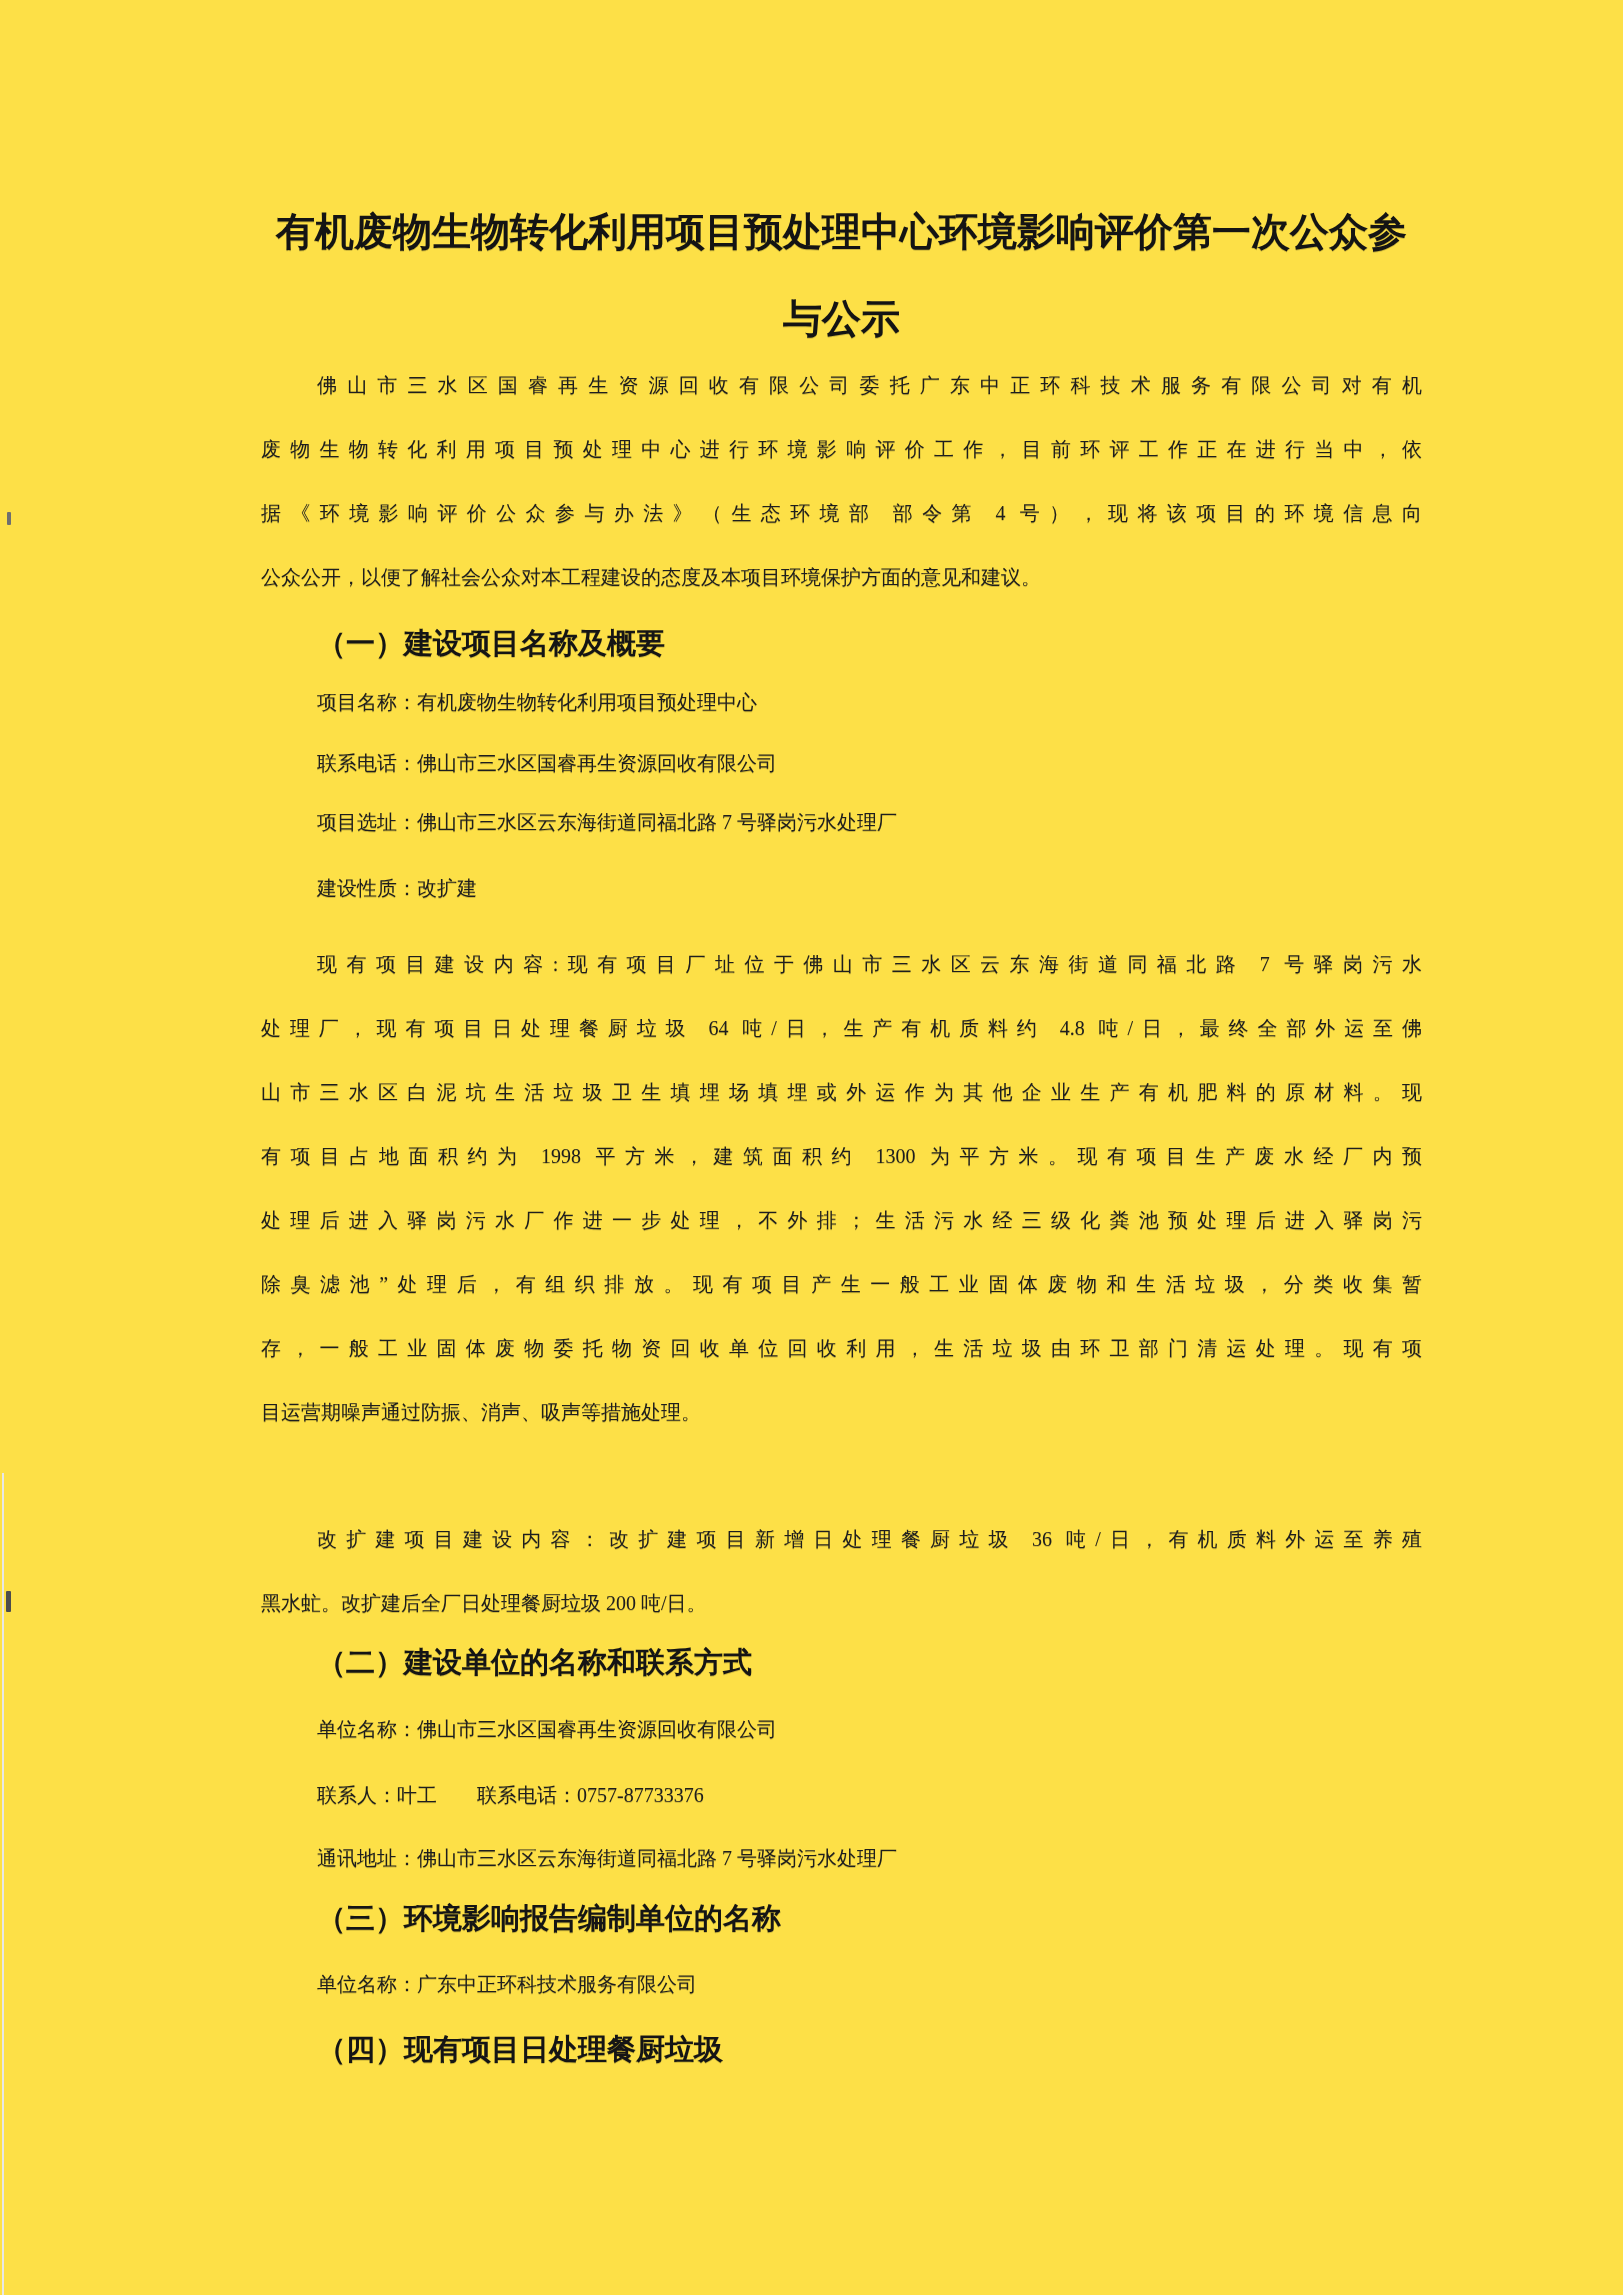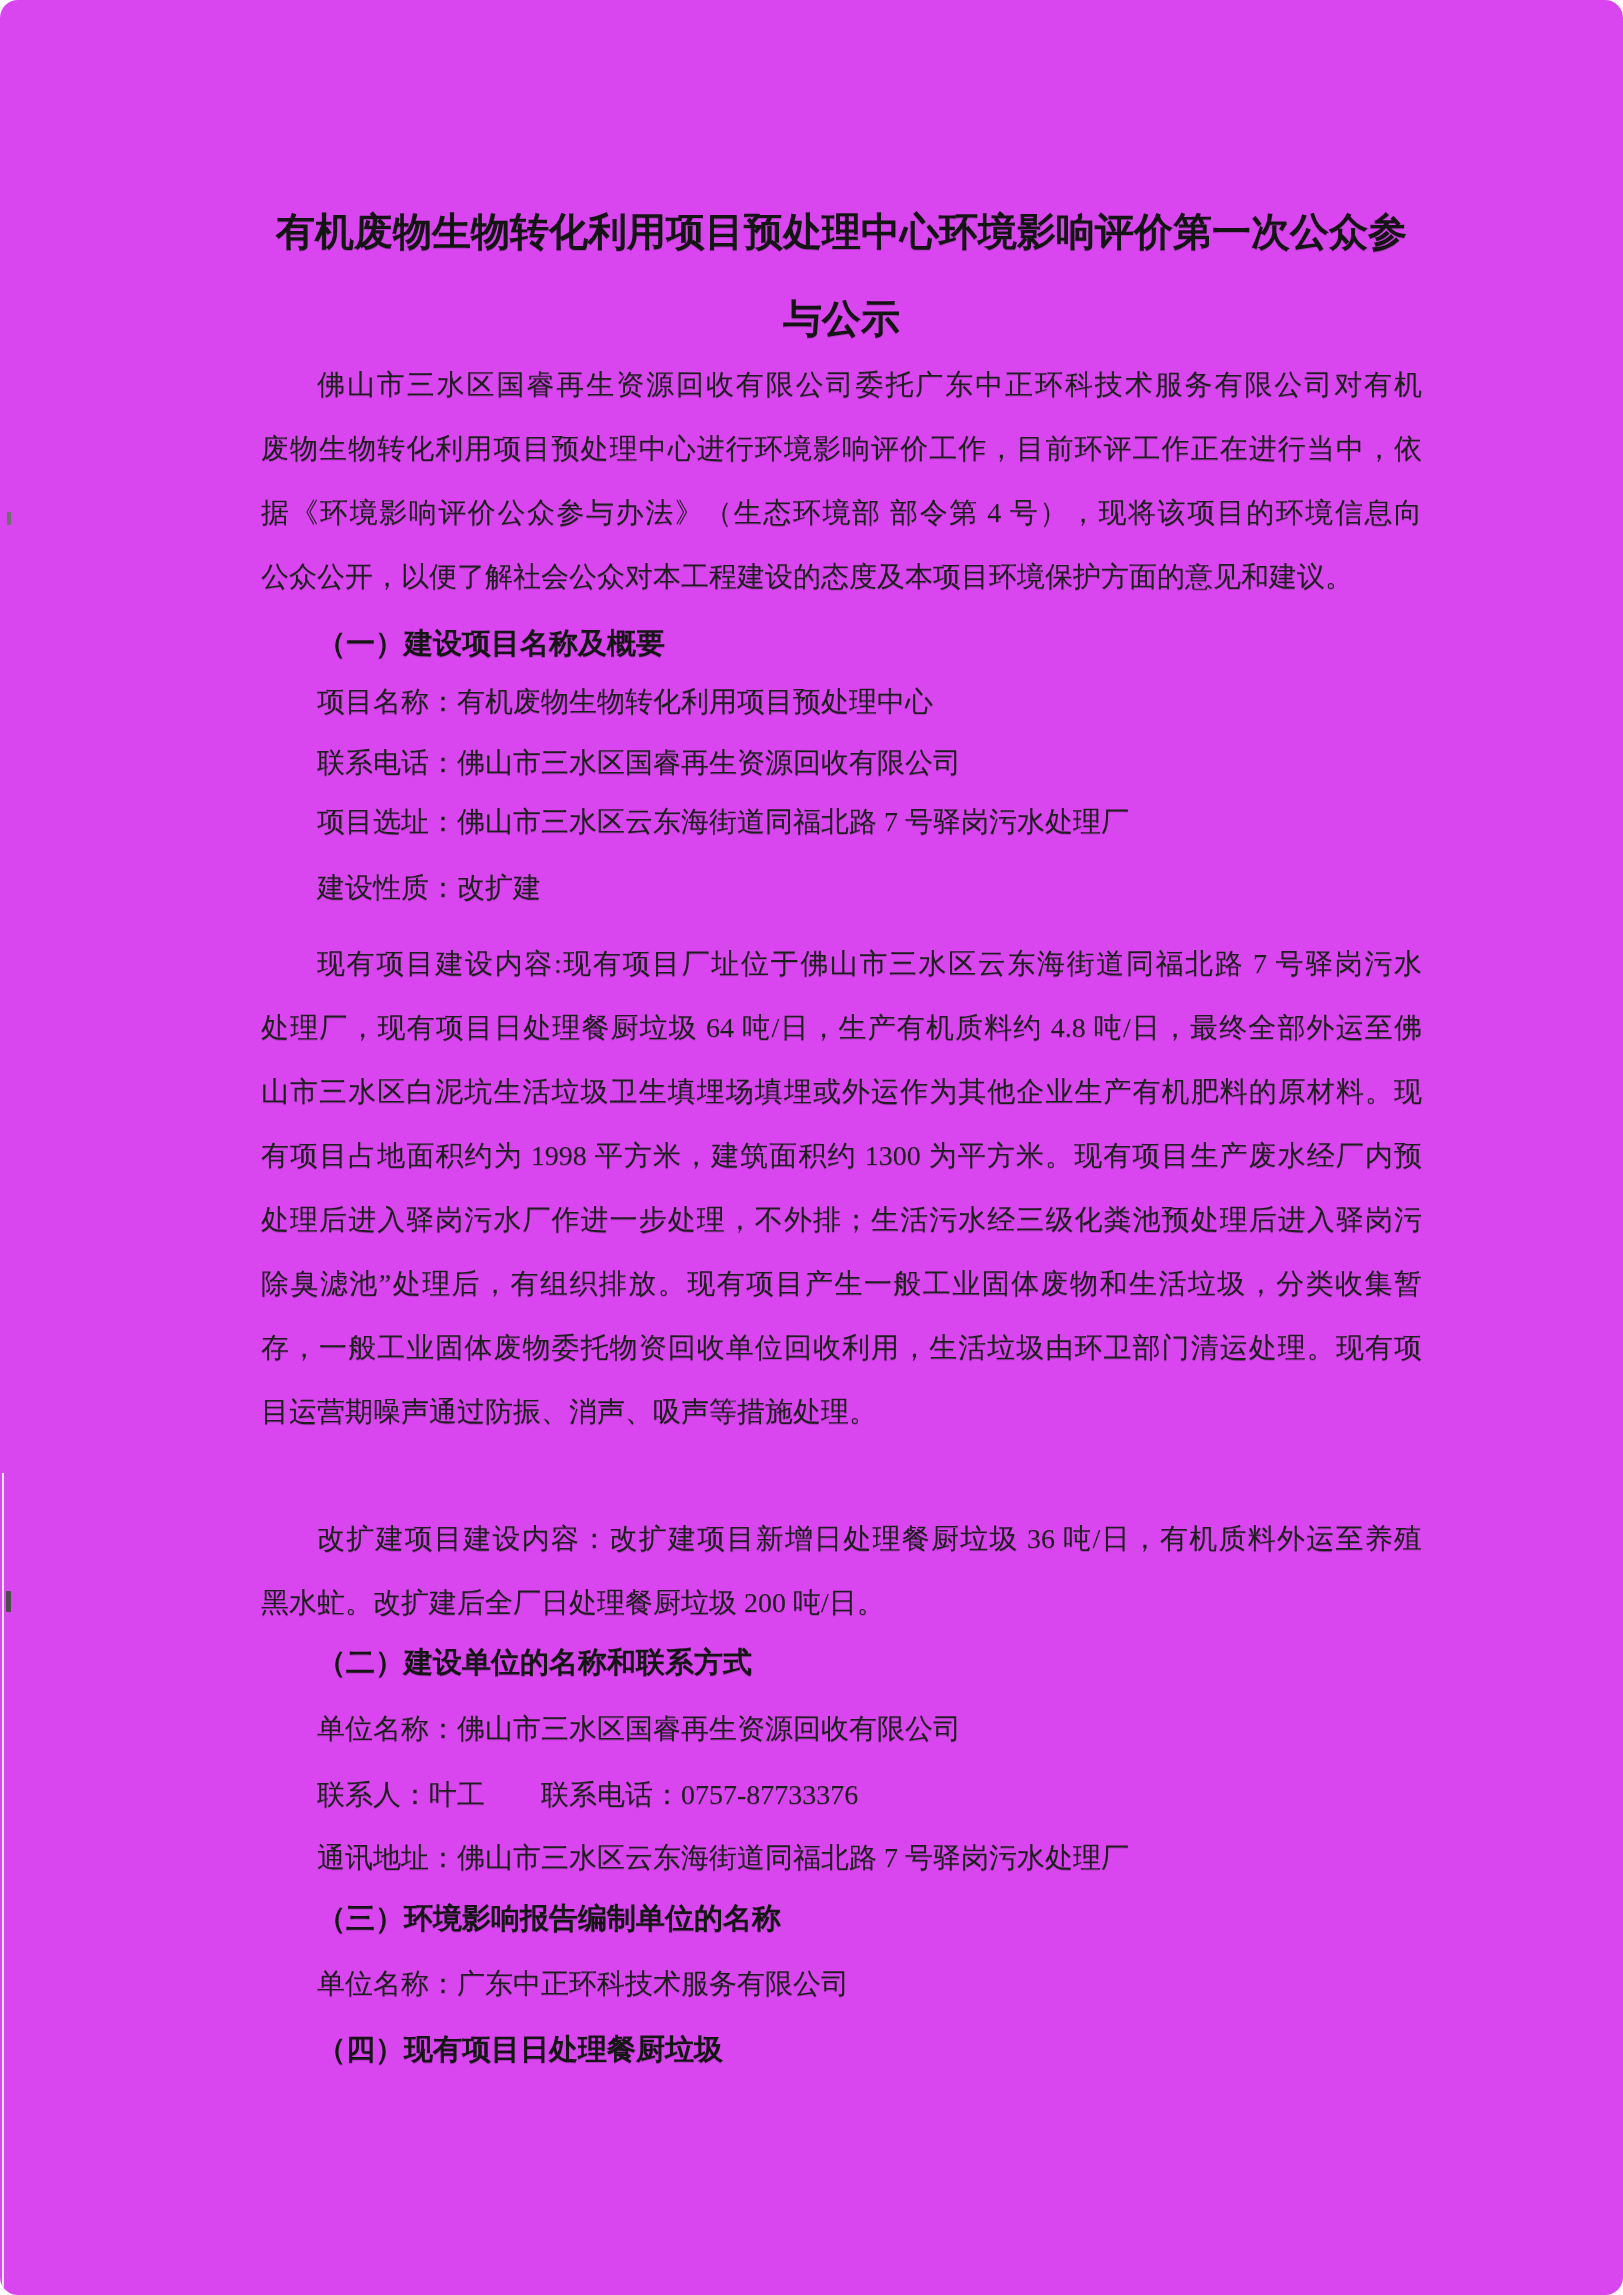--- a/index.html
+++ b/index.html
@@ -4,31 +4,30 @@
 <style>
   html, body {
     margin: 0;
     padding: 0;
     background: #ffffff;
   }
   .page {
     position: relative;
     width: 1623px;
     height: 2295px;
-    background: #d946ef;
+    background: #fde047;
     overflow: hidden;
-    border-radius: 18px;
   }
   
   .block {
     position: absolute;
     left: 261px;
     width: 1161px;
     font-family: "Liberation Serif", "DejaVu Serif", serif;
-    font-size: 28px;
+    font-size: 20px;
     line-height: 64px;
     color: #1e1e1e;
     text-shadow: 0 0.5px 0.5px rgba(0,0,0,0.18);
   }
   .title {
     font-size: 39px;
     line-height: 87px;
     font-weight: bold;
     text-align: center;
     color: #141414;

